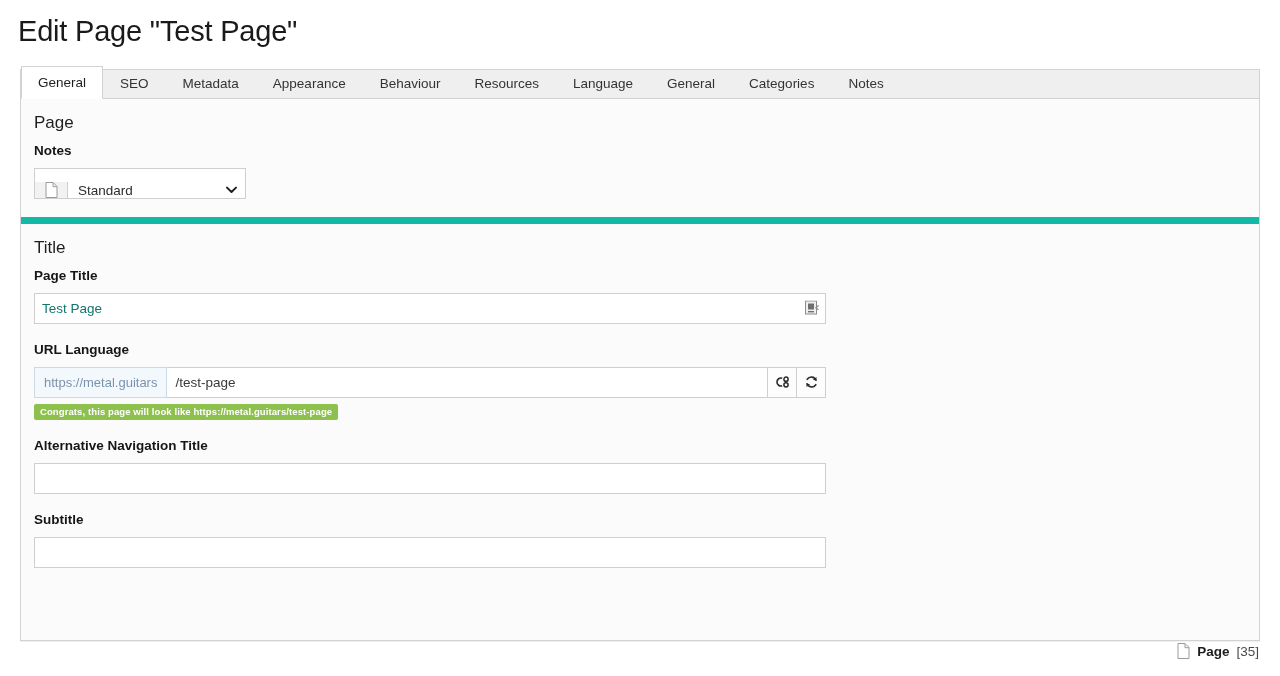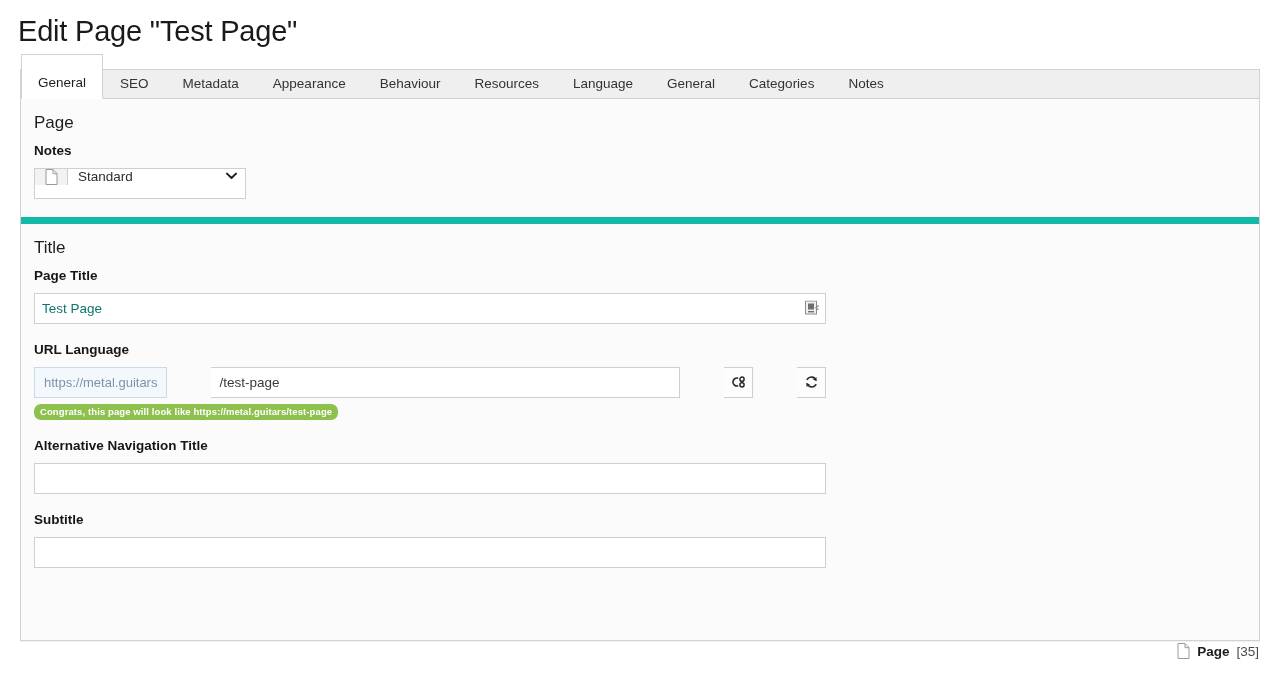--- a/index.html
+++ b/index.html
@@ -35,21 +35,21 @@
     height: 30px;
     display: flex;
     align-items: flex-end;
     padding-left: 0;
     box-sizing: border-box;
     position: relative;
   }
   .tab {
     font-size: 13.5px;
     color: #333333;
-    padding: 20px 16px 7px 16px;
+    padding: 8px 16px 7px 16px;
     line-height: 16px;
     cursor: pointer;
     border: 1px solid transparent;
     border-bottom: none;
     margin-bottom: -1px;
     white-space: nowrap;
     background: transparent;
   }
   .tab.active {
     background: #ffffff;
@@ -118,21 +118,21 @@
     transform: translateY(-50%);
     display: flex;
     align-items: center;
     gap: 1px;
     pointer-events: none;
   }
 
   
   .select-row {
     display: flex;
-    align-items: flex-start;
+    align-items: flex-end;
     width: 212px;
     height: 31px;
     border: 1px solid #cfcfcf;
     background: #ffffff;
     box-sizing: border-box;
   }
   .select-prefix {
     width: 32px;
     background: #f2f2f2;
     border-right: 1px solid #cfcfcf;
@@ -151,21 +151,20 @@
     cursor: pointer;
   }
 
   
   .url-row {
     display: flex;
     align-items: stretch;
     width: 792px;
     height: 31px;
     box-sizing: border-box;
-    gap: 44px;
   }
   .url-prefix {
     display: flex;
     align-items: center;
     padding: 0 9px;
     font-size: 13px;
     color: #7b93ad;
     background: #f3f8fc;
     border: 1px solid #c9d9e6;
     border-right: 1px solid #c9d9e6;
@@ -197,21 +196,21 @@
   .hint-badge {
     display: inline-block;
     margin-top: 6px;
     background: #8ec04e;
     color: #ffffff;
     font-size: 9.5px;
     font-weight: bold;
     padding: 2px 6px 3px 6px;
     line-height: 11px;
     letter-spacing: 0.1px;
-    border-radius: 7px;
+    border-radius: 2px;
   }
 
   
   .footer {
     position: absolute;
     right: 21px;
     bottom: 17px;
     display: flex;
     align-items: center;
     gap: 7px;

